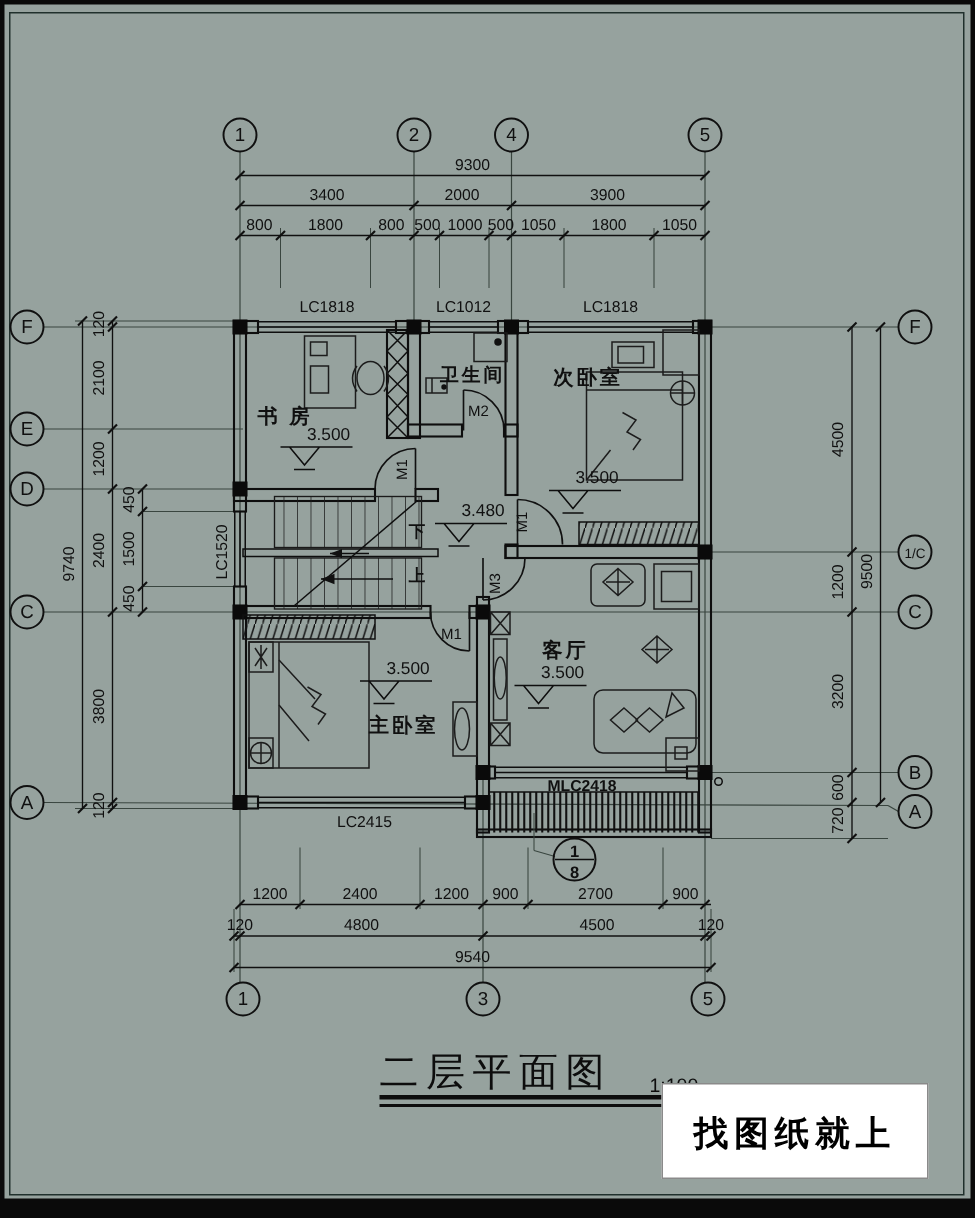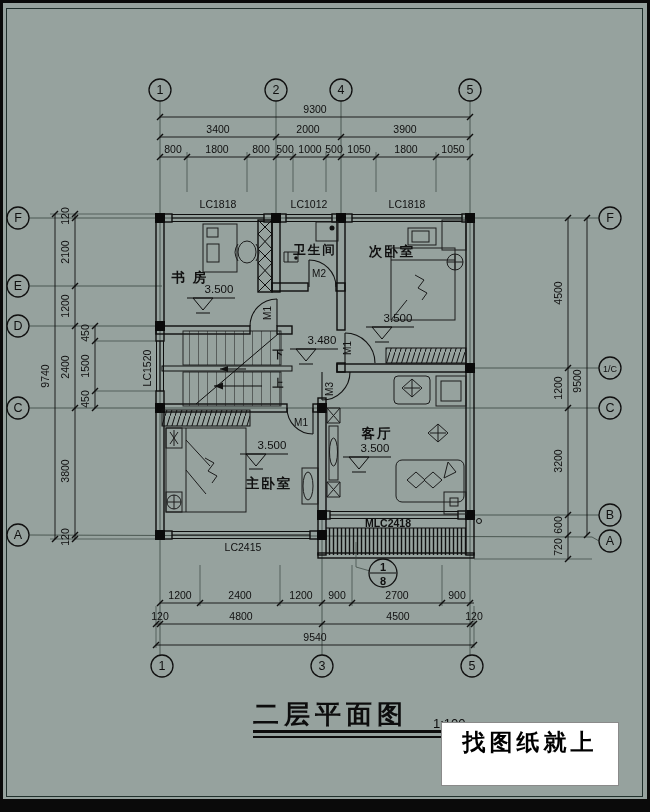--- a/index.html
+++ b/index.html
@@ -20,27 +20,27 @@
   .dl{stroke:#101010;stroke-width:0.9;fill:none;}
   .ax{stroke:#39453f;stroke-width:0.8;fill:none;}
   .wt{stroke:#39453f;stroke-width:0.7;fill:none;}
   .wall{fill:none;stroke:#0e0e0e;stroke-width:1.4;}
   .col{fill:#0a0a0a;stroke:none;}
   .wl{stroke:#0e0e0e;stroke-width:1;fill:none;}
   .dr{stroke:#111;stroke-width:1.1;fill:none;}
   .fur{stroke:#1c1c1c;stroke-width:1;fill:none;}
   .cir{fill:none;stroke:#101010;stroke-width:1.3;}
   #title-block{position:absolute;left:253px;top:697px;width:200px;color:#0d0d0d;}
-  #title-text{font-size:26px;font-weight:700;letter-spacing:5px;white-space:nowrap;}
+  #title-text{font-size:26px;font-weight:400;letter-spacing:5px;white-space:nowrap;}
   #title-scale{position:absolute;left:433px;top:716px;font-size:13px;color:#0d0d0d;}
   #title-ul1{position:absolute;left:253px;top:730px;width:199px;height:3px;background:#0d0d0d;}
   #title-ul2{position:absolute;left:253px;top:736px;width:199px;height:2px;background:#0d0d0d;}
   #watermark{position:absolute;left:441px;top:722px;width:176px;height:62px;background:#ffffff;
              border:1px solid #8a8a8a;text-align:center;overflow:hidden;}
-  #wm1{font-size:23px;font-weight:bold;color:#000;letter-spacing:4px;margin-top:4px;}
+  #wm1{font-size:23px;font-weight:bold;color:#000;letter-spacing:4px;margin-top:17px;}
   #wm2{font-size:18px;font-weight:bold;color:#1f2bbf;letter-spacing:0.5px;margin-top:1px;}
 </style>
 </head>
 <body>
 
 <div id="stage">
   <div id="paper"></div>
   <div id="frame"></div>
 
   <svg width="650" height="812" viewBox="0 0 650 812">

